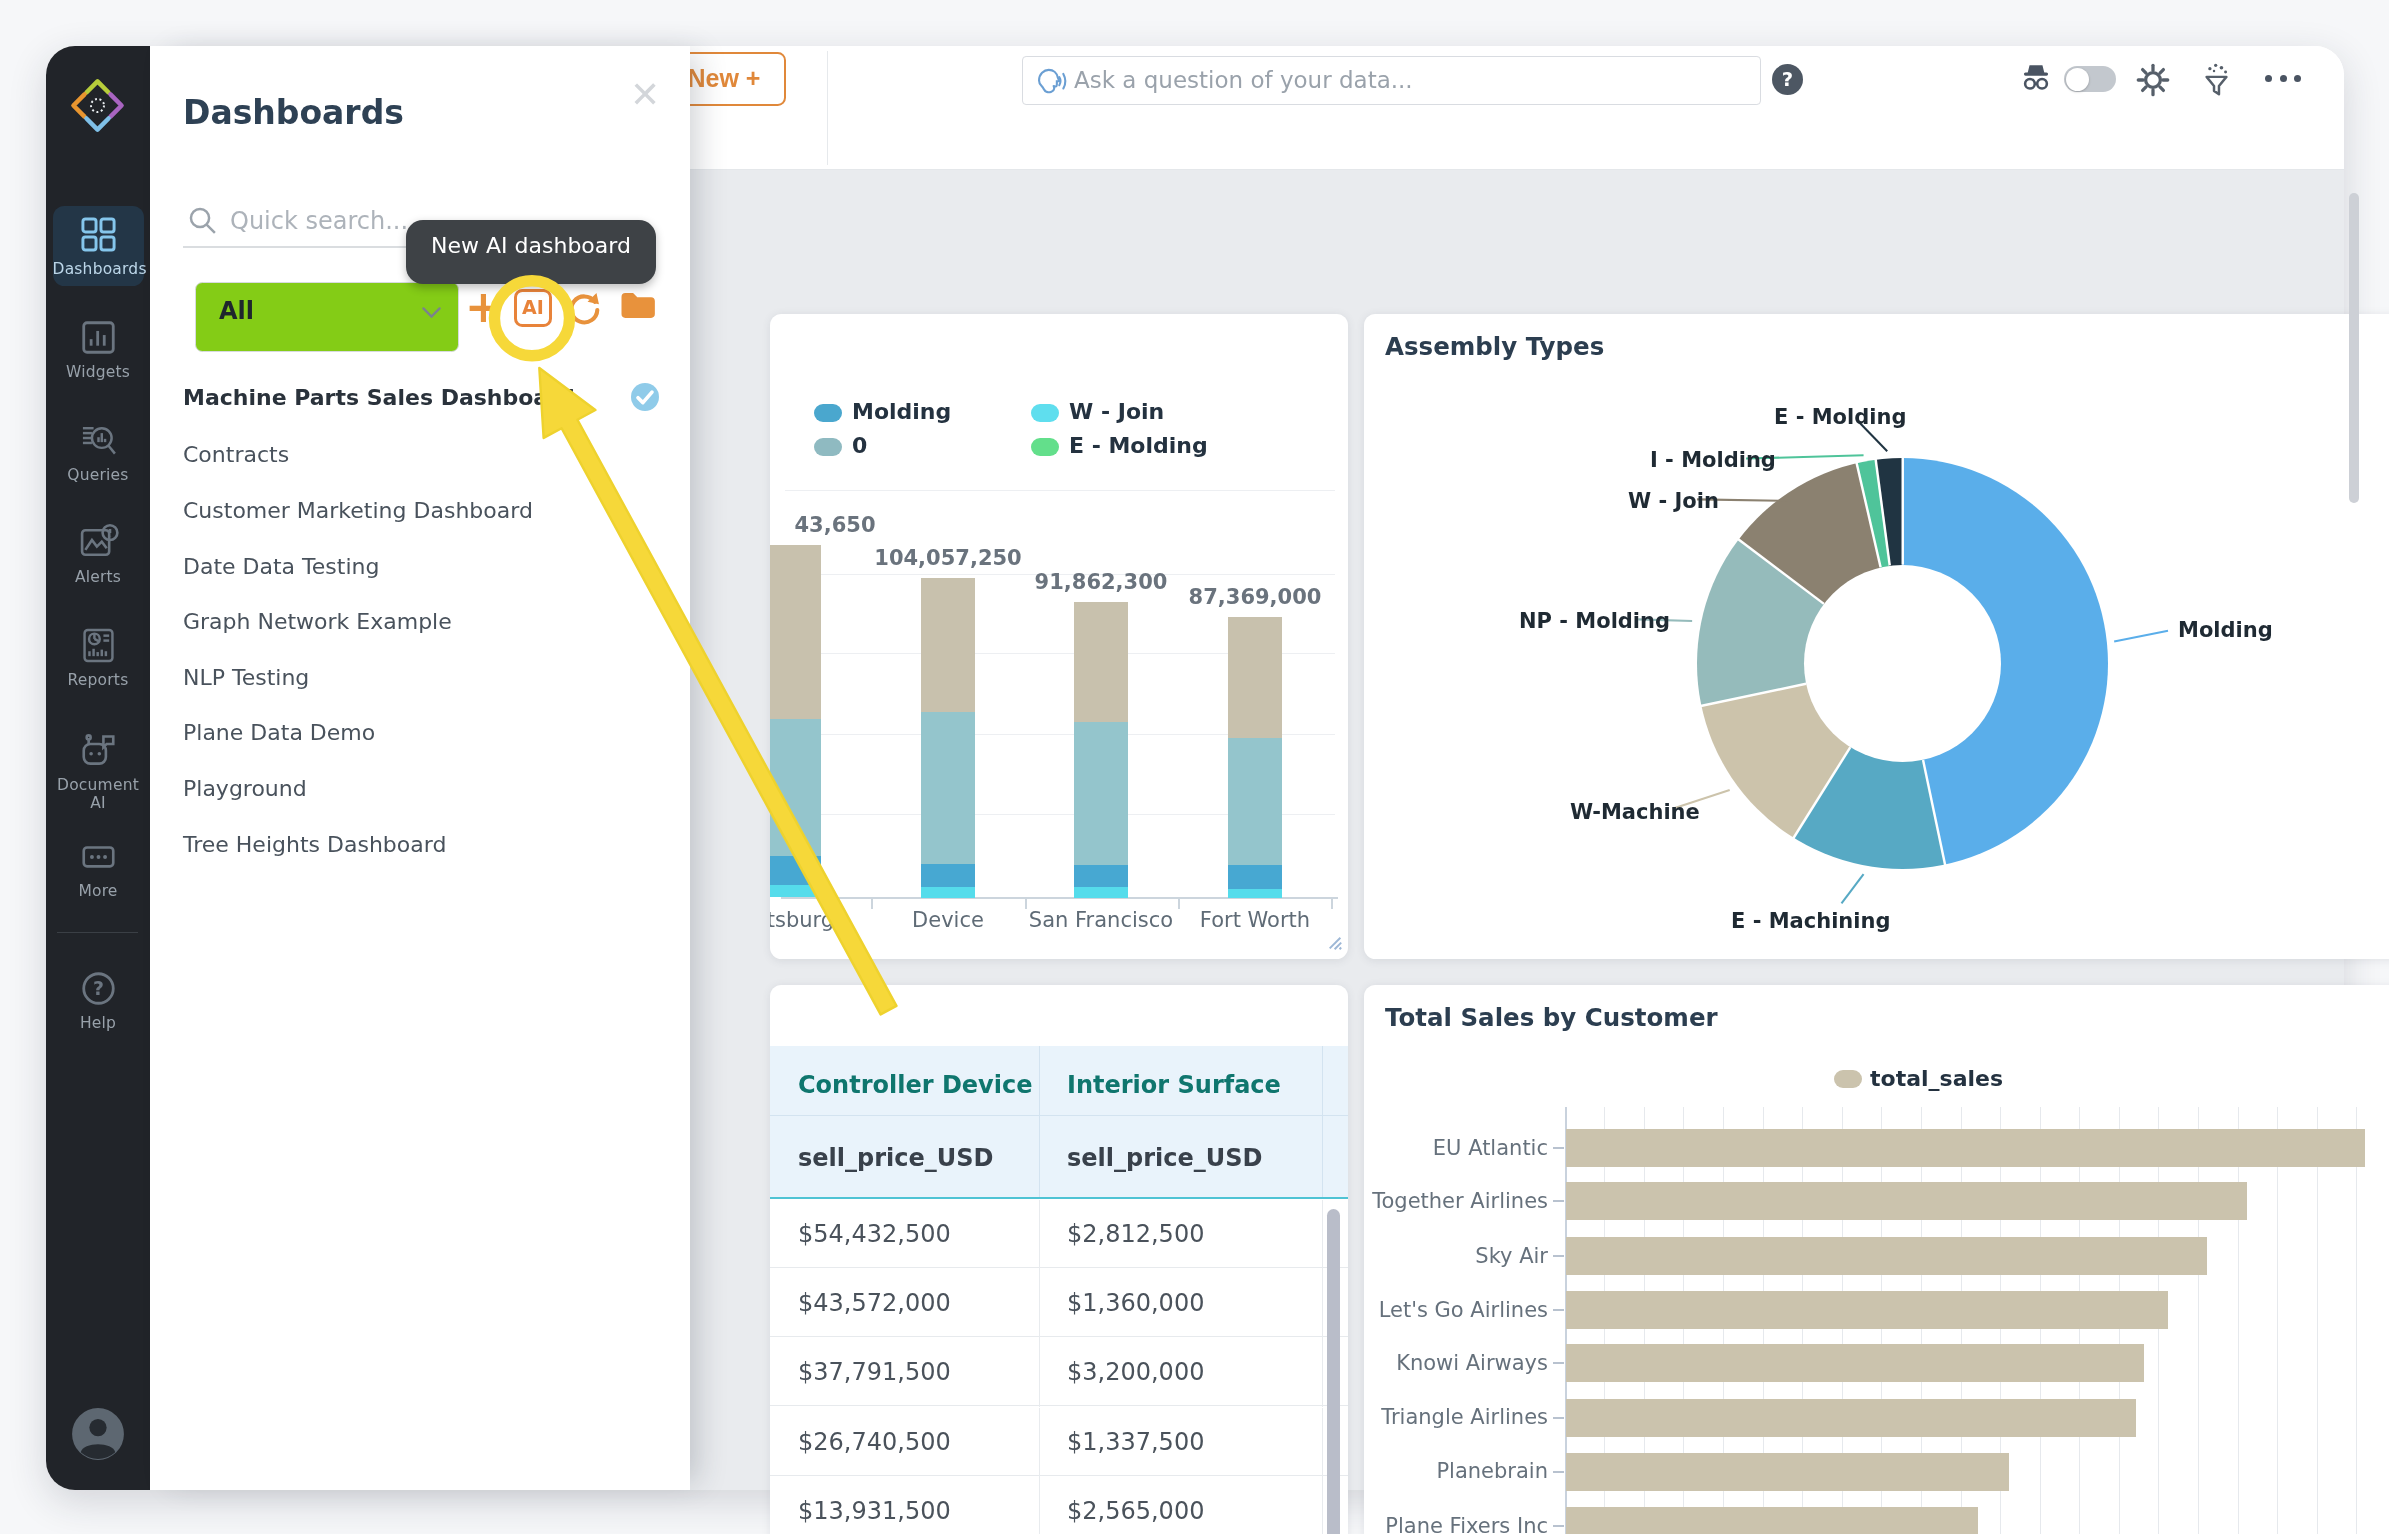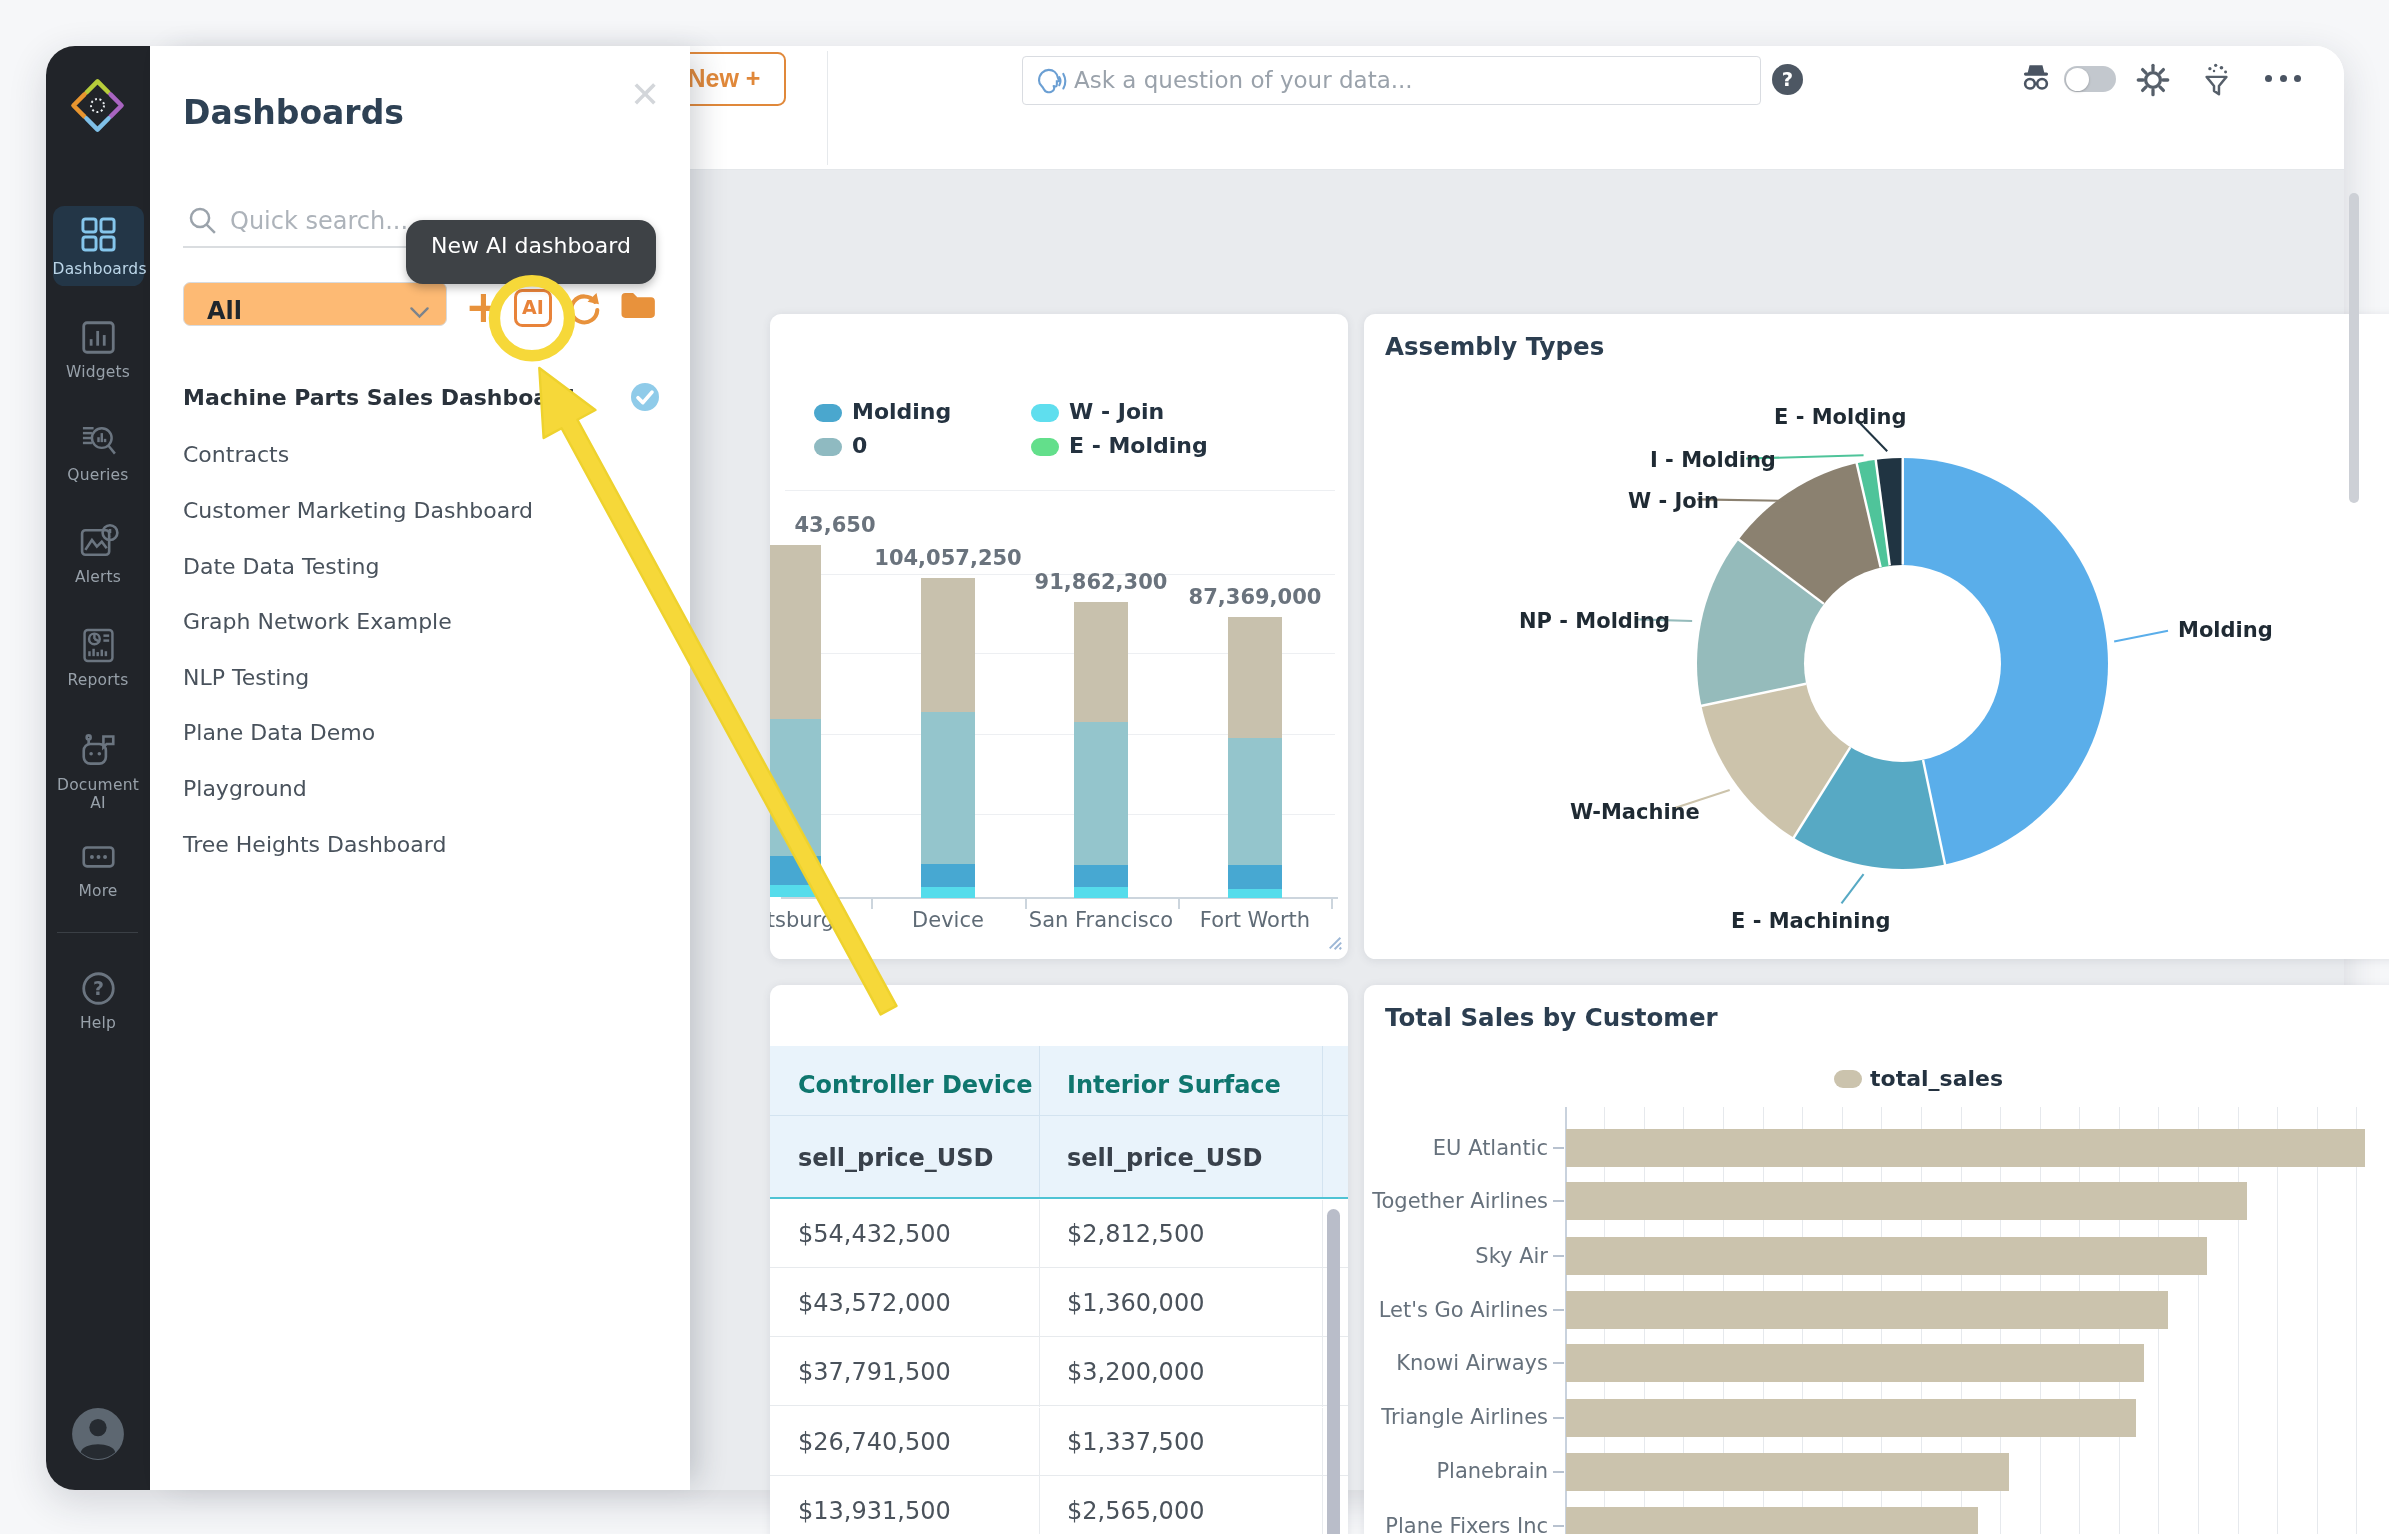--- a/index.html
+++ b/index.html
@@ -75,21 +75,21 @@
   .hbar-dash { position:absolute; left:189px; width:11.4px; height:1.6px; background:#b8c2cf; }
 
   
   #panel { position:absolute; left:104px; top:0; width:540px; height:1444px; background:#fff; z-index:10; box-shadow:14.7px 0 28px -8.2px rgba(40,50,65,.22); }
   #panel-title { position:absolute; left:33px; top:47px; font-size:33px; font-weight:bold; color:#2e4154; }
   #panel-close { position:absolute; left:480px; top:31px; font-size:36px; color:#d3d6da; font-weight:200; cursor:pointer; line-height:1; }
   #quick-search-icon { position:absolute; left:36px; top:158px; }
   #quick-search { position:absolute; left:80px; top:157px; width:392px; height:36px; border:none; outline:none; font-size:24px; color:#3c434b; font-family:inherit; }
   #quick-search::placeholder { color:#adb3ba; }
   #quick-underline { position:absolute; left:33px; top:200px; width:472px; height:1.6px; background:#dadde0; }
-  #filter-dd { position:absolute; left:33px; top:236px; width:264px; height:44px; border:1.6px solid #d7dbdf; border-radius:7.3px; background:#fdba74; cursor:pointer; }
+  #filter-dd { position:absolute; left:45px; top:236px; width:264px; height:70px; border:1.6px solid #d7dbdf; border-radius:7.3px; background:#84cc16; cursor:pointer; }
   #filter-dd .val { position:absolute; left:23px; top:14px; font-size:24px; font-weight:bold; color:#1f262d; }
   #filter-dd svg { position:absolute; right:16.3px; top:23px; }
   .tool-btn { position:absolute; top:242px; cursor:pointer; }
   #btn-plus { left:315px; font-size:44px; font-weight:bold; color:#e8923c; top:235px; }
   #btn-ai { left:364px; top:243px; width:38px; height:38px; border:3.3px solid #e8833a; border-radius:8.2px; color:#e8833a; font-size:19px; font-weight:bold; text-align:center; line-height:31px; background:#fff; }
   #btn-refresh { left:414px; }
   #btn-folder { left:468px; }
   .dash-item { position:absolute; left:33px; width:457px; font-size:22px; color:#49525c; cursor:pointer; white-space:nowrap; }
   .dash-item.selected { font-weight:bold; color:#2a323b; }
   .check-badge { position:absolute; left:481px; width:28px; height:28px; border-radius:50%; background:#8fcbe9; }

